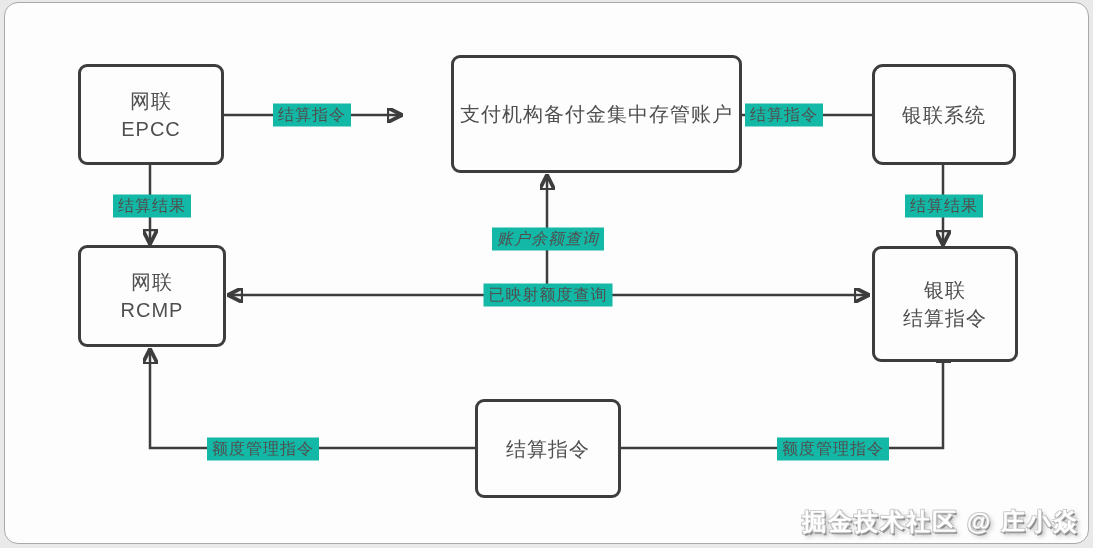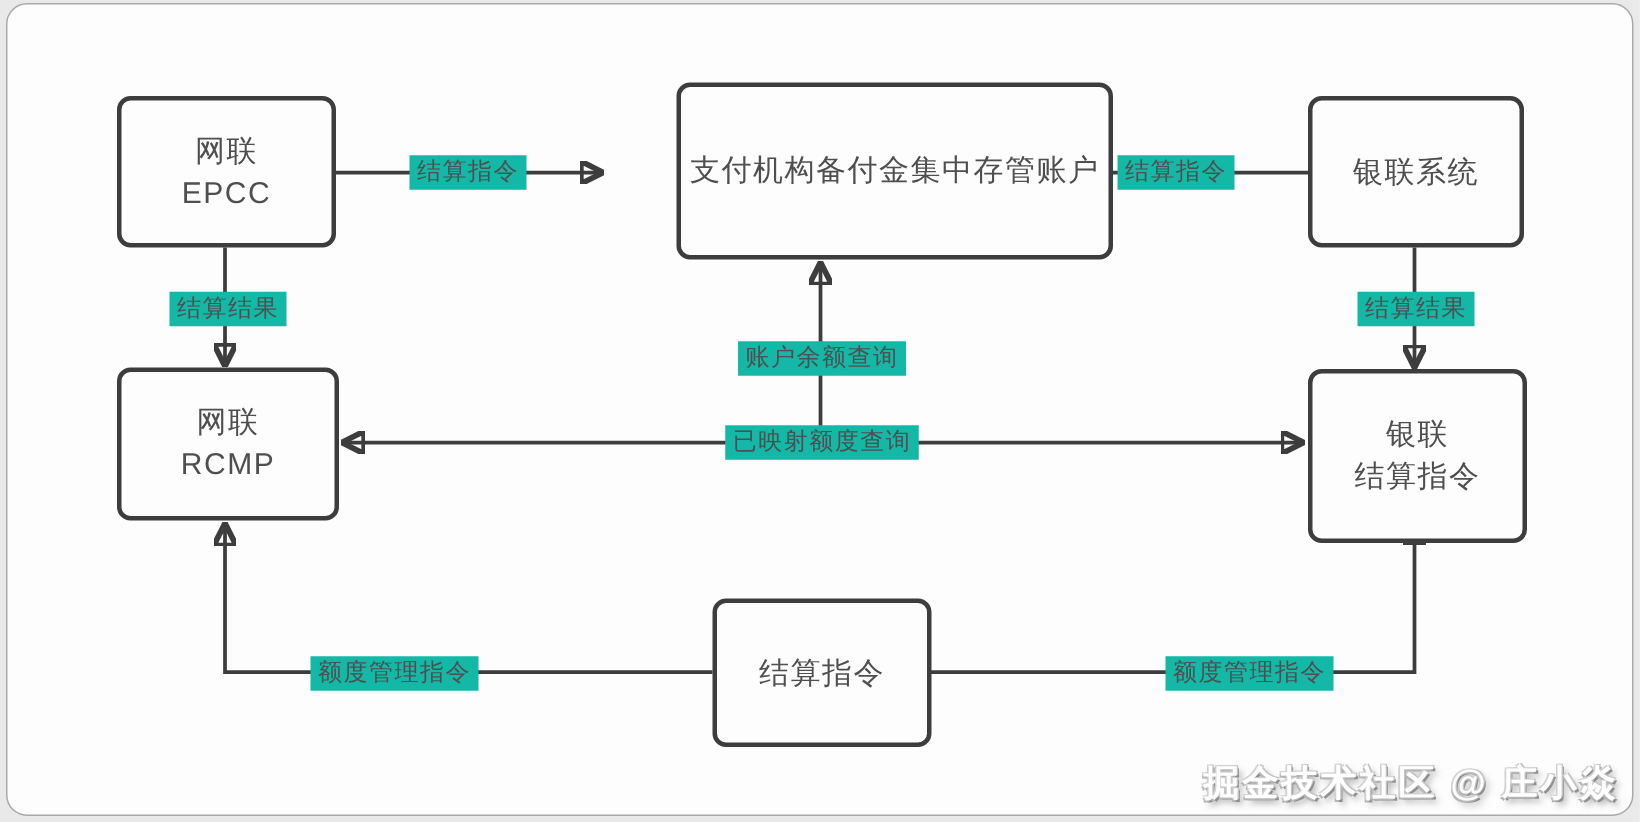--- a/index.html
+++ b/index.html
@@ -83,21 +83,21 @@
 
   <div class="node" style="left:78px;top:64px;width:146px;height:101px;">
     <span class="nl">网联</span>
     <span class="nl">EPCC</span>
   </div>
 
   <div class="node" style="left:403px;top:55px;width:291px;height:118px;margin-left:48px;">
     <span class="nl">支付机构备付金集中存管账户</span>
   </div>
 
-  <div class="node" style="left:872px;top:64px;width:144px;height:101px;">
+  <div class="node" style="left:872px;top:64px;width:144px;height:101px;border-radius:11px;">
     <span class="nl">银联系统</span>
   </div>
 
   <div class="node" style="left:78px;top:245px;width:148px;height:102px;">
     <span class="nl">网联</span>
     <span class="nl">RCMP</span>
   </div>
 
   <div class="node" style="left:872px;top:246px;width:146px;height:116px;">
     <span class="nl">银联</span>
@@ -109,21 +109,21 @@
   </div>
 
   <div class="elabel" style="left:312px;top:115px;">结算指令</div>
 
   <div class="elabel" style="left:784px;top:115px;">结算指令</div>
 
   <div class="elabel" style="left:152px;top:206px;">结算结果</div>
 
   <div class="elabel" style="left:944px;top:206px;">结算结果</div>
 
-  <div class="elabel" style="left:548px;top:239px;">账户余额查询</div>
+  <div class="elabel" style="left:548px;top:239px;font-style:italic;">账户余额查询</div>
 
   <div class="elabel" style="left:548px;top:295px;">已映射额度查询</div>
 
   <div class="elabel" style="left:263px;top:449px;">额度管理指令</div>
 
   <div class="elabel" style="left:833px;top:449px;">额度管理指令</div>
 
   <div class="watermark">掘金技术社区 @ 庄小焱</div>
 
 </div>

